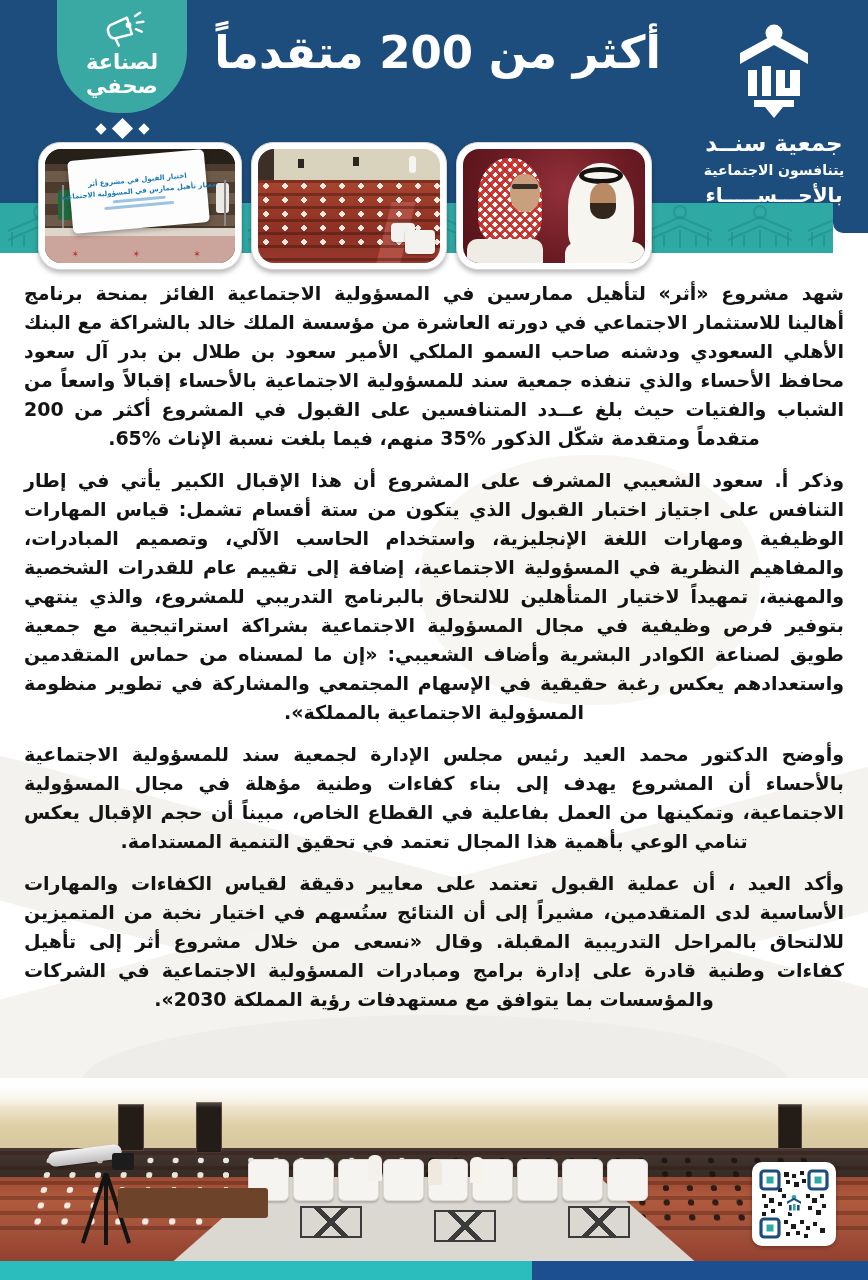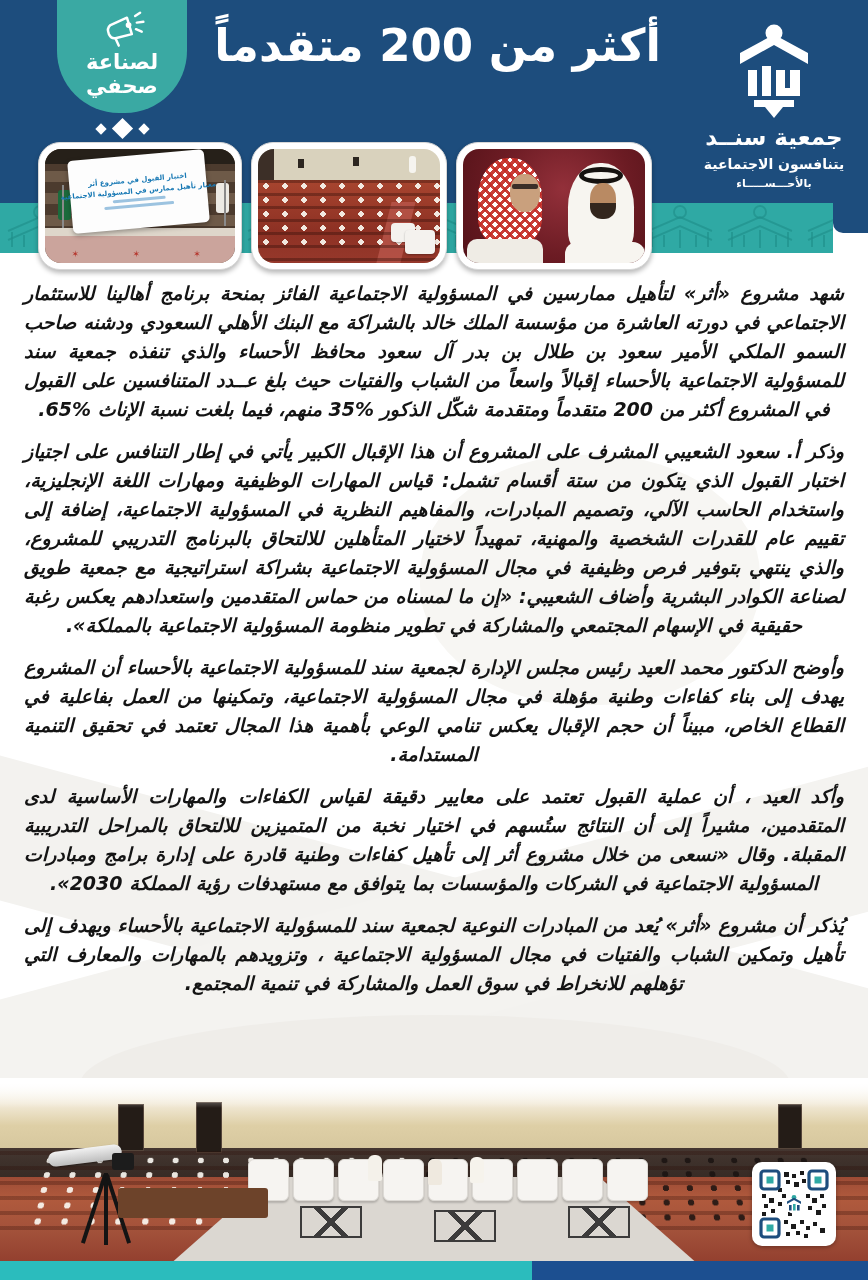--- a/index.html
+++ b/index.html
@@ -19,29 +19,29 @@
   
   .badge { position:absolute; left:57px; top:0; width:130px; height:113px; background:#3aa9a3;
     border-radius:0 0 62px 62px; z-index:3; display:flex; flex-direction:column; align-items:center; padding-top:10px; }
   .badge-word { color:#fff; font-weight:800; font-size:21px; line-height:24px; }
   .diamonds { position:absolute; left:57px; top:118px; width:130px; text-align:center; z-index:3; }
   .diamond { display:inline-block; background:#fff; transform:rotate(45deg); margin:0 5px; vertical-align:middle; }
   .diamond.s { width:8px; height:8px; }
   .diamond.m { width:15px; height:15px; }
 
   
-  .headline { position:absolute; left:195px; top:17px; width:485px; text-align:center; color:#fff; z-index:3; }
+  .headline { position:absolute; left:195px; top:24px; width:485px; text-align:center; color:#fff; z-index:3; }
   .headline-1 { font-size:45px; font-weight:800; line-height:58px; }
   .headline-2 { font-size:27px; font-weight:700; line-height:36px; margin-top:4px; }
 
   
   .logo { position:absolute; left:696px; top:24px; width:156px; text-align:center; color:#fff; z-index:3; }
-  .logo-title { font-size:23px; font-weight:800; margin-top:0; white-space:nowrap; }
+  .logo-title { font-size:23px; font-weight:800; margin-top:6px; white-space:nowrap; }
   .logo-sub { font-size:14px; font-weight:600; margin-top:6px; white-space:nowrap; }
-  .logo-region { font-size:11px; font-weight:600; margin-top:5px; white-space:nowrap; }
+  .logo-region { font-size:20px; font-weight:600; margin-top:5px; white-space:nowrap; }
 
   
   .photo-card { position:absolute; top:142px; height:128px; background:#fff; border:1px solid #d7d7d7;
     border-radius:22px; padding:6px; box-shadow:0 3px 5px rgba(0,0,0,.28); z-index:4; }
   .photo-inner { position:relative; width:100%; height:100%; border-radius:16px; overflow:hidden; }
   #photo1 { left:38px; width:204px; }
   #photo2 { left:251px; width:196px; }
   #photo3 { left:456px; width:196px; }
 
   
@@ -94,21 +94,21 @@
   
   .wm { position:absolute; z-index:1; }
   .wm-blob { left:420px; top:455px; width:340px; height:250px; background:#f7f6f3; border-radius:48%; }
   .wm-x1 { left:-120px; top:880px; width:1150px; height:140px; background:#f3f2ef; transform:rotate(15deg); }
   .wm-x2 { left:-120px; top:880px; width:1150px; height:140px; background:#f4f3f0; transform:rotate(-15deg); }
   .wm-arch { left:80px; top:1015px; width:710px; height:140px; background:#efede9; border-radius:50% 50% 0 0; }
 
   
   .body-text { position:absolute; top:279px; right:24px; left:24px; z-index:5; }
   .body-text p { font-size:19px; line-height:29px; font-weight:700; color:#141414;
-    text-align:justify; text-align-last:center; margin:0 0 13px;font-style:italic; }
+    text-align:justify; text-align-last:center; margin:0 0 13px; }
 
   
   .auditorium { position:absolute; left:0; top:1078px; width:868px; height:183px; overflow:hidden; z-index:2; }
   .aud-walls { position:absolute; inset:0;
     background:linear-gradient(180deg,#ffffff 0%,#f2ead8 14%,#decfa6 26%,#d7c89f 38%,#453731 38%,#372b25 54%,#9c4b35 54%,#b05a3d 66%,#a2513a 84%,#93402f 100%); }
   .aud-door { position:absolute; background:#241c17; border:1px solid #55453a; }
   .aud-people-left { position:absolute; left:4%; top:40%; width:44%; height:42%;
     background-image:repeating-radial-gradient(circle at 9px 7px, rgba(252,250,244,.9) 0 3px, rgba(0,0,0,0) 3px 100%);
     background-size:26px 16px; transform:perspective(300px) rotateX(18deg); }
   .aud-people-right { position:absolute; right:6%; top:40%; width:46%; height:42%;
@@ -259,21 +259,20 @@
       <div class="p3-beard"></div>
       <div class="p3-body2"></div>
     </div>
   </div>
 
   <div class="body-text">
     <p>شهد مشروع «أثر» لتأهيل ممارسين في المسؤولية الاجتماعية الفائز بمنحة برنامج أهالينا للاستثمار الاجتماعي في دورته العاشرة من مؤسسة الملك خالد بالشراكة مع البنك الأهلي السعودي ودشنه صاحب السمو الملكي الأمير سعود بن طلال بن بدر آل سعود محافظ الأحساء والذي تنفذه جمعية سند للمسؤولية الاجتماعية بالأحساء إقبالاً واسعاً من الشباب والفتيات حيث بلغ عــدد المتنافسين على القبول في المشروع أكثر من 200 متقدماً ومتقدمة شكّل الذكور %35 منهم، فيما بلغت نسبة الإناث %65.</p>
     <p>وذكر أ. سعود الشعيبي المشرف على المشروع أن هذا الإقبال الكبير يأتي في إطار التنافس على اجتياز اختبار القبول الذي يتكون من ستة أقسام تشمل: قياس المهارات الوظيفية ومهارات اللغة الإنجليزية، واستخدام الحاسب الآلي، وتصميم المبادرات، والمفاهيم النظرية في المسؤولية الاجتماعية، إضافة إلى تقييم عام للقدرات الشخصية والمهنية، تمهيداً لاختيار المتأهلين للالتحاق بالبرنامج التدريبي للمشروع، والذي ينتهي بتوفير فرص وظيفية في مجال المسؤولية الاجتماعية بشراكة استراتيجية مع جمعية طويق لصناعة الكوادر البشرية وأضاف الشعيبي: «إن ما لمسناه من حماس المتقدمين واستعدادهم يعكس رغبة حقيقية في الإسهام المجتمعي والمشاركة في تطوير منظومة المسؤولية الاجتماعية بالمملكة».</p>
     <p>وأوضح الدكتور محمد العيد رئيس مجلس الإدارة لجمعية سند للمسؤولية الاجتماعية بالأحساء أن المشروع يهدف إلى بناء كفاءات وطنية مؤهلة في مجال المسؤولية الاجتماعية، وتمكينها من العمل بفاعلية في القطاع الخاص، مبيناً أن حجم الإقبال يعكس تنامي الوعي بأهمية هذا المجال تعتمد في تحقيق التنمية المستدامة.</p>
     <p>وأكد العيد ، أن عملية القبول تعتمد على معايير دقيقة لقياس الكفاءات والمهارات الأساسية لدى المتقدمين، مشيراً إلى أن النتائج ستُسهم في اختيار نخبة من المتميزين للالتحاق بالمراحل التدريبية المقبلة. وقال «نسعى من خلال مشروع أثر إلى تأهيل كفاءات وطنية قادرة على إدارة برامج ومبادرات المسؤولية الاجتماعية في الشركات والمؤسسات بما يتوافق مع مستهدفات رؤية المملكة 2030».</p>
-    <p>يُذكر أن مشروع «أثر» يُعد من المبادرات النوعية لجمعية سند للمسؤولية الاجتماعية بالأحساء ويهدف إلى تأهيل وتمكين الشباب والفتيات في مجال المسؤولية الاجتماعية ، وتزويدهم بالمهارات والمعارف التي تؤهلهم للانخراط في سوق العمل والمشاركة في تنمية المجتمع.</p>
   </div>
 
   <div class="auditorium">
     <div class="aud-walls"></div>
     <div class="aud-door" style="left:118px; top:14%; width:26px; height:26%;"></div>
     <div class="aud-door" style="left:196px; top:13%; width:26px; height:28%;"></div>
     <div class="aud-door" style="right:66px; top:14%; width:24px; height:25%;"></div>
     <div class="aud-rows"></div>
     <div class="aud-people-left"></div>
     <div class="aud-people-right"></div>

